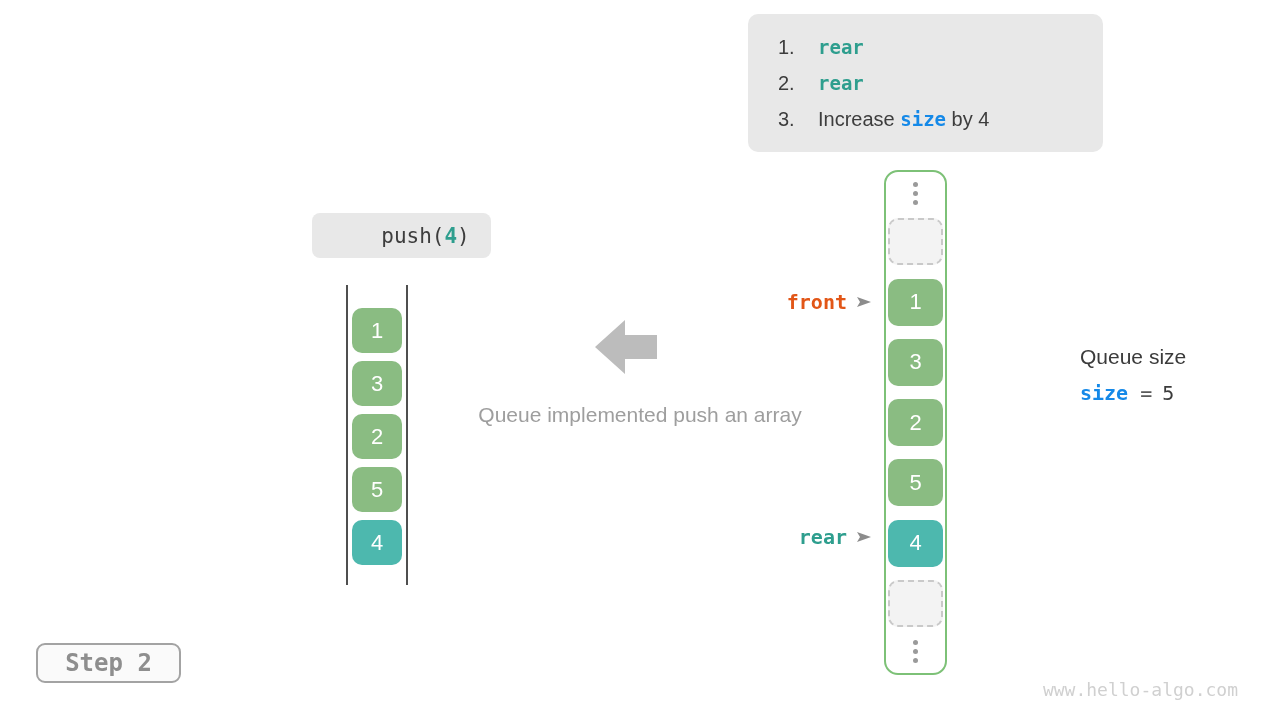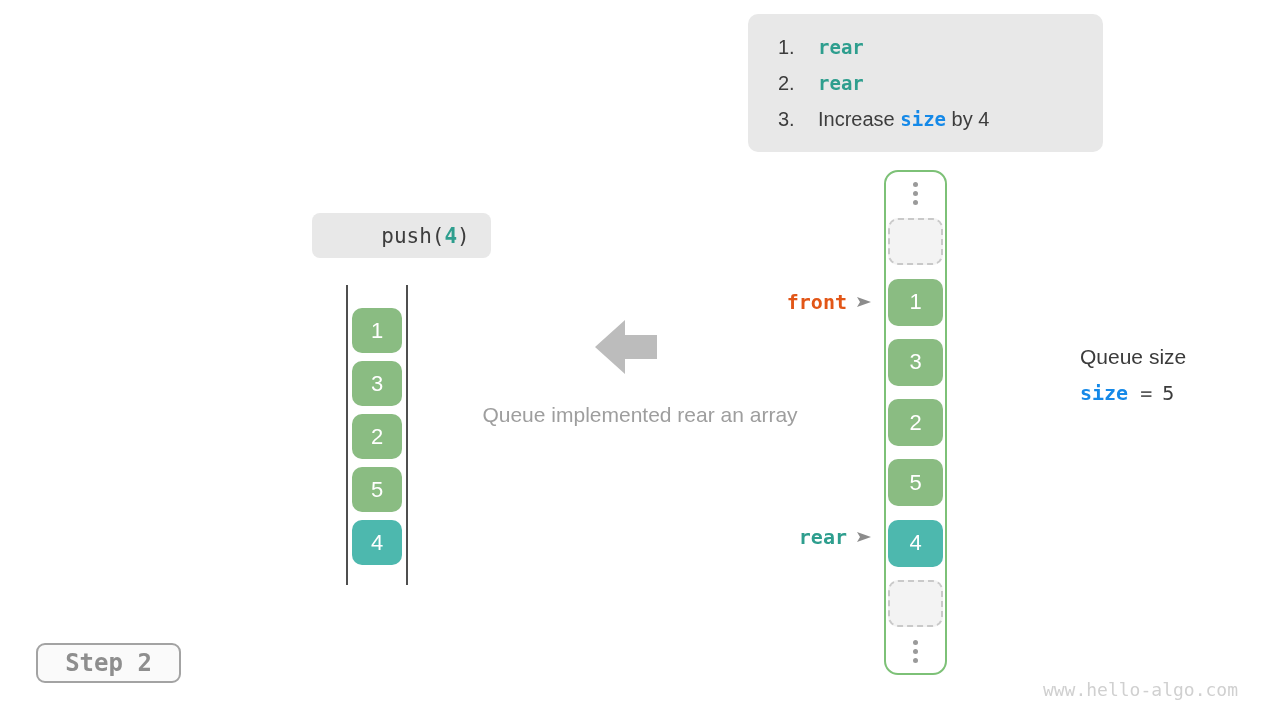--- a/index.html
+++ b/index.html
@@ -166,21 +166,21 @@
     <div class="cell teal">4</div>
   </div>
 </div>
 
 <div class="big-arrow">
   <svg width="62" height="58" viewBox="0 0 62 58">
     <polygon points="0,29 30,2 30,17 62,17 62,41 30,41 30,56" fill="#bcbcbc"></polygon>
   </svg>
 </div>
 
-<div class="caption">Queue implemented rear an array</div>
+<div class="caption">Queue implemented push an array</div>
 
 <div class="queue-container">
   <div class="vdots">
       <i></i>
       <i></i>
       <i></i>
     </div>
   <div class="qcell empty"></div>
   <div class="qcell">1</div>
   <div class="qcell">3</div>

